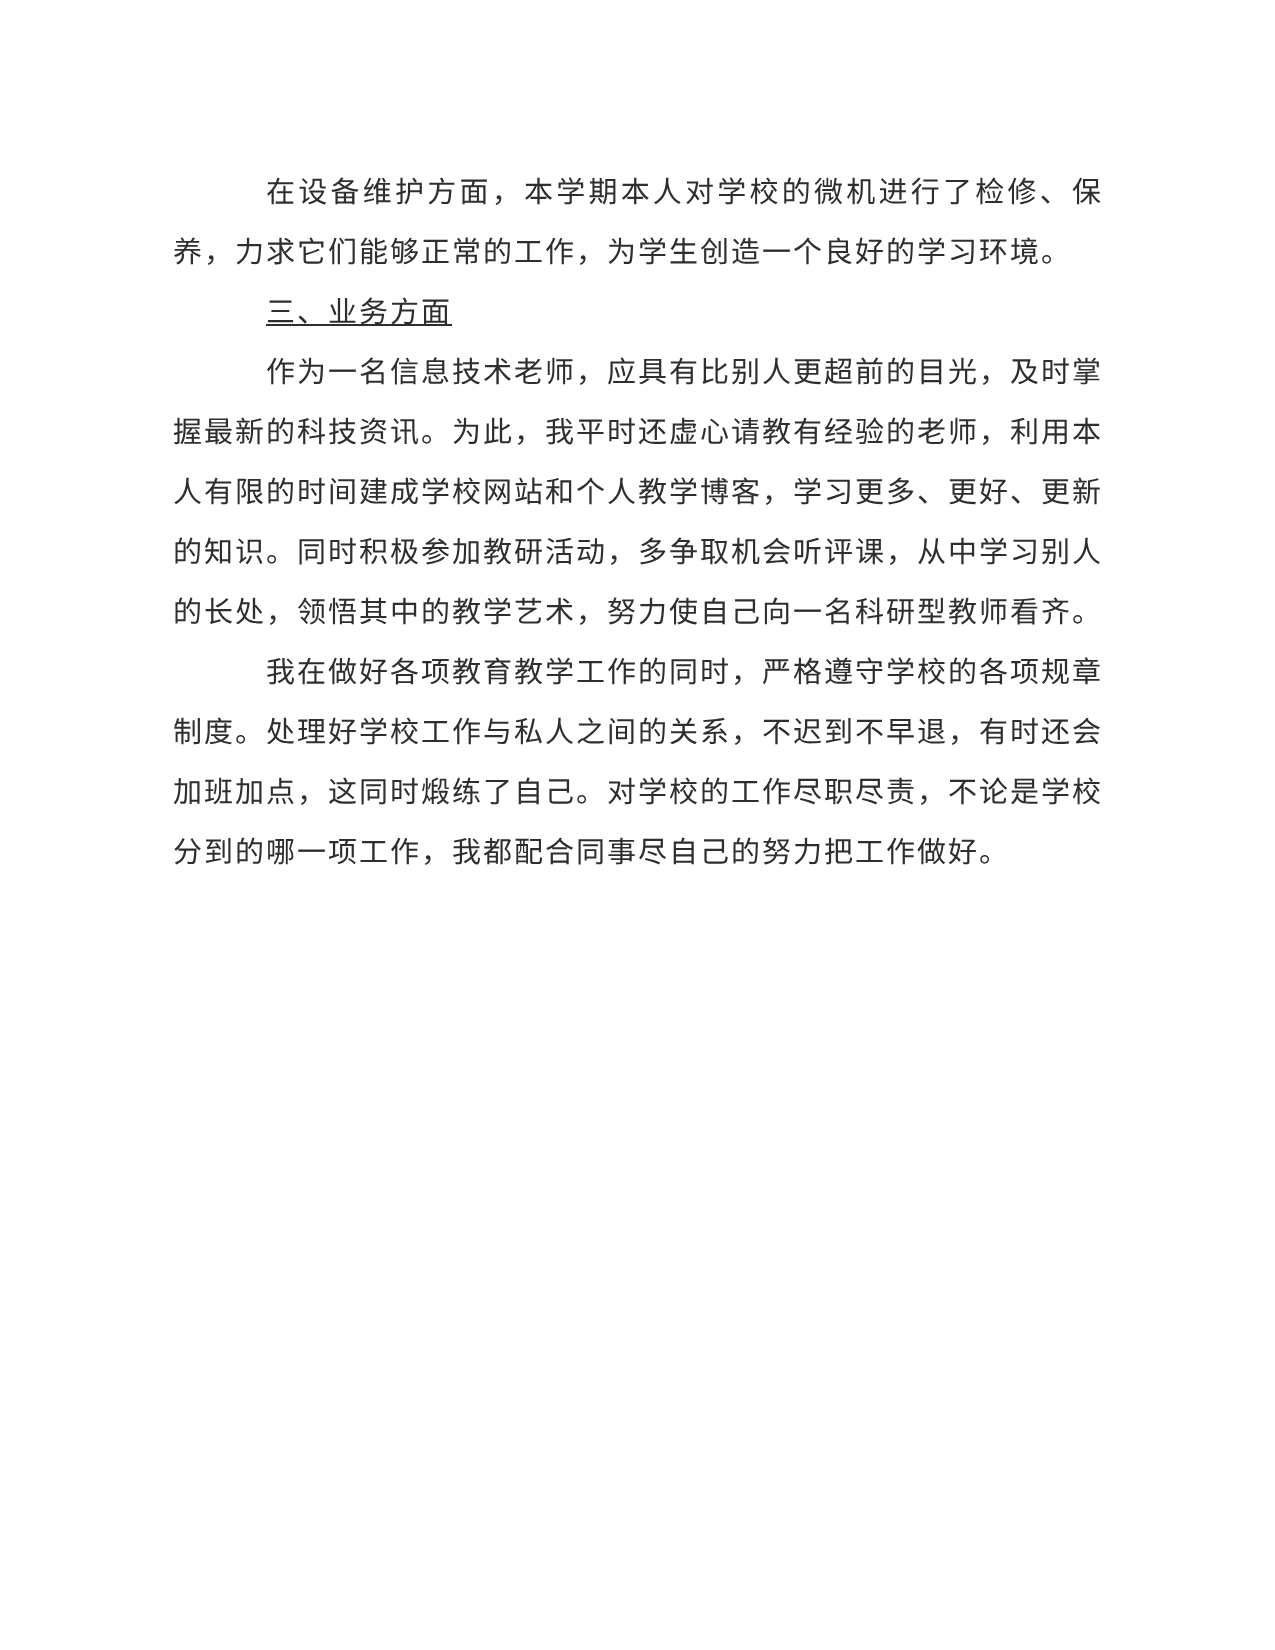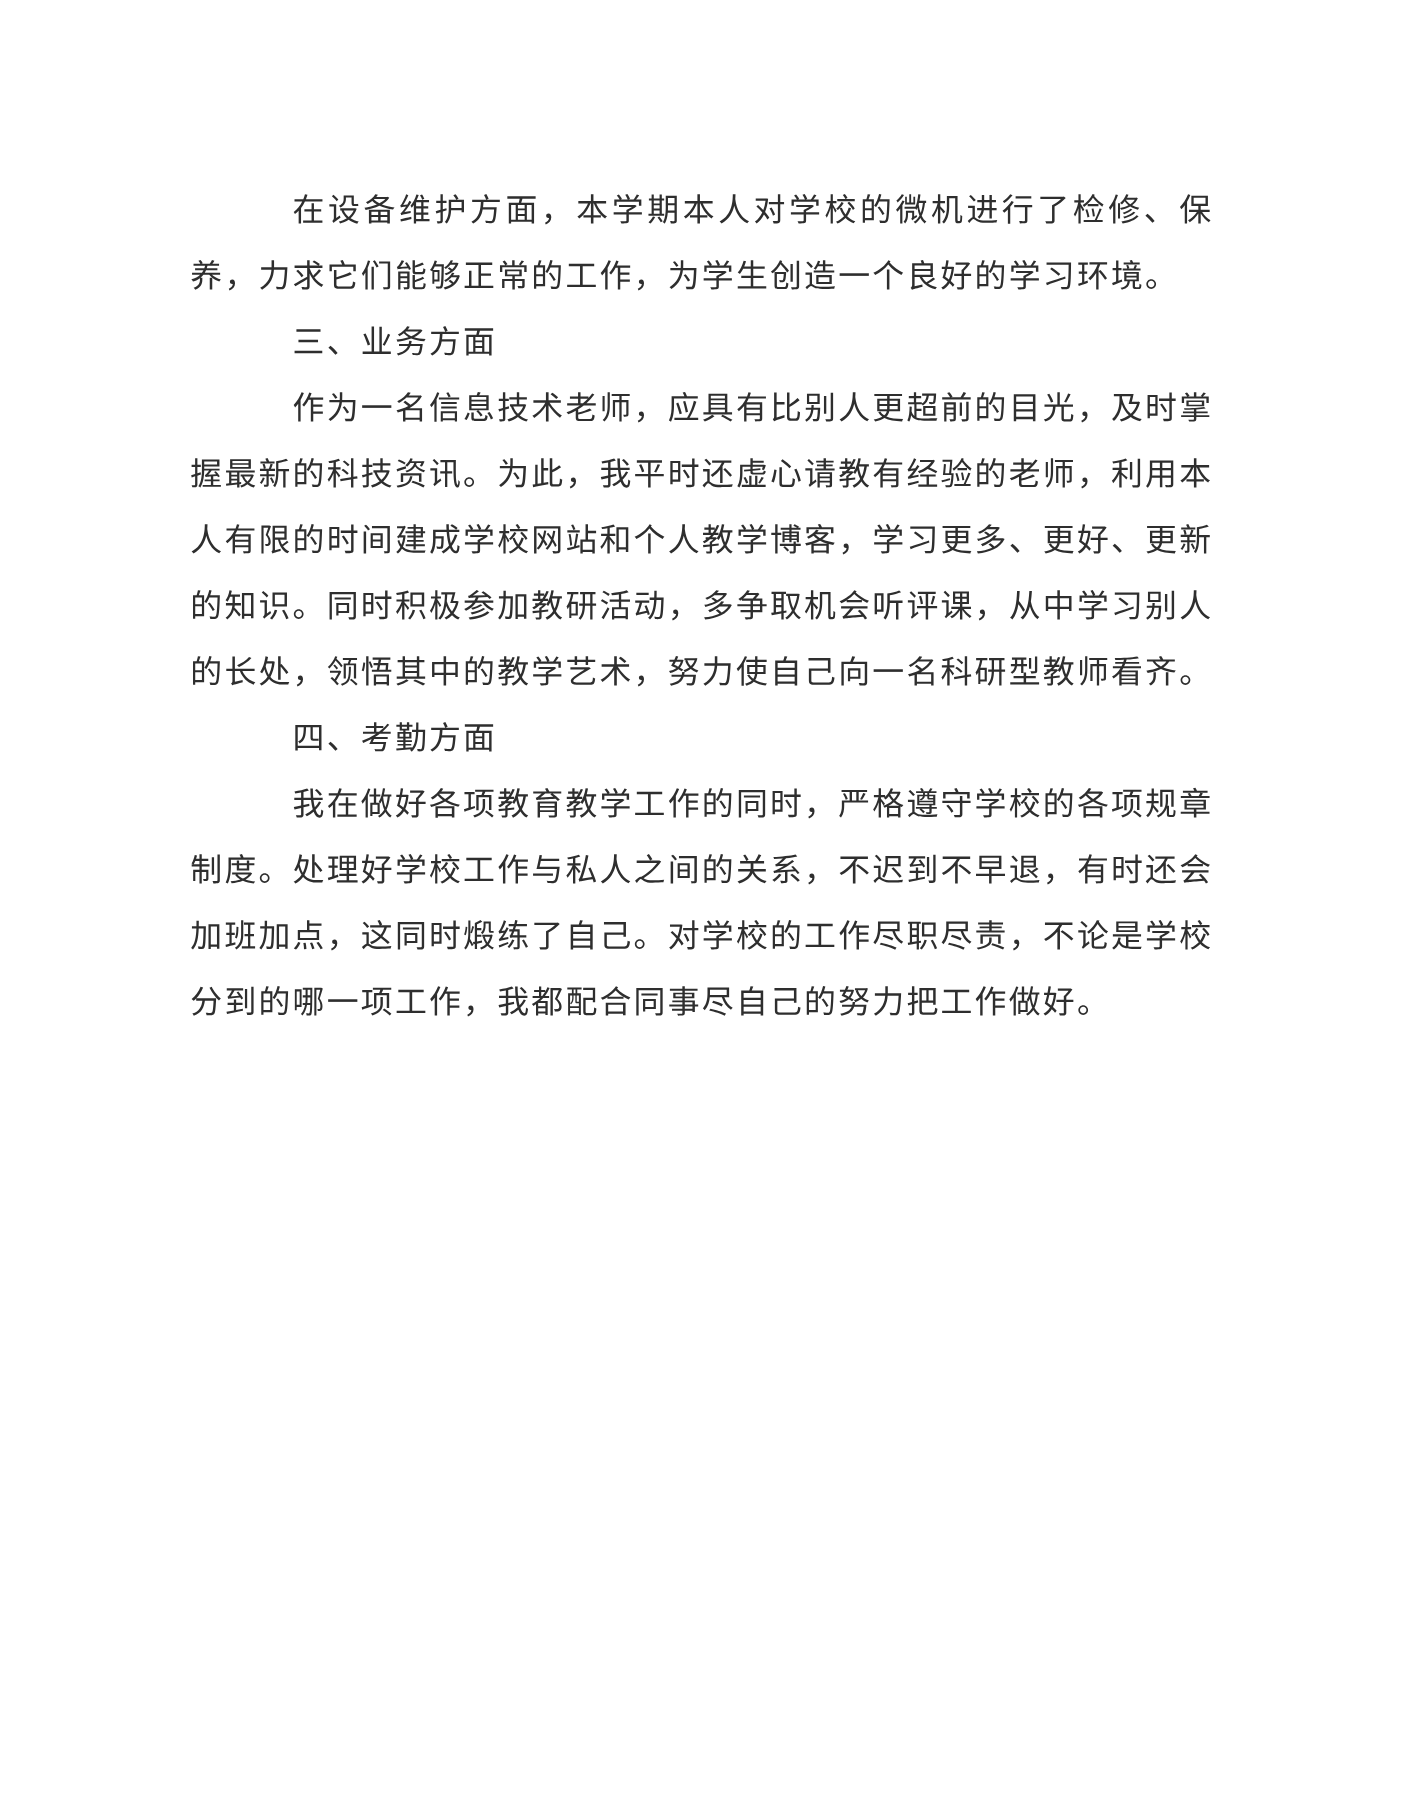--- a/index.html
+++ b/index.html
@@ -27,29 +27,29 @@
     line-height: 60px;
     letter-spacing: 2px;
     color: #2e2e2e;
     font-weight: 400;
     text-align: justify;
     text-indent: 93px;
     font-stretch: normal;
   }
   .para.heading {
     text-align: left;
+    text-decoration: underline;
   }
 </style>
 </head>
 <body>
 
 <div class="page">
   <p class="para">在设备维护方面，本学期本人对学校的微机进行了检修、保养，力求它们能够正常的工作，为学生创造一个良好的学习环境。</p>
 
   <p class="para heading">三、业务方面</p>
 
   <p class="para">作为一名信息技术老师，应具有比别人更超前的目光，及时掌握最新的科技资讯。为此，我平时还虚心请教有经验的老师，利用本人有限的时间建成学校网站和个人教学博客，学习更多、更好、更新的知识。同时积极参加教研活动，多争取机会听评课，从中学习别人的长处，领悟其中的教学艺术，努力使自己向一名科研型教师看齐。</p>
 
 
-  <p class="para heading">四、考勤方面</p>
 
   <p class="para">我在做好各项教育教学工作的同时，严格遵守学校的各项规章制度。处理好学校工作与私人之间的关系，不迟到不早退，有时还会加班加点，这同时煅练了自己。对学校的工作尽职尽责，不论是学校分到的哪一项工作，我都配合同事尽自己的努力把工作做好。</p>
 </div>
 
 </body></html>

